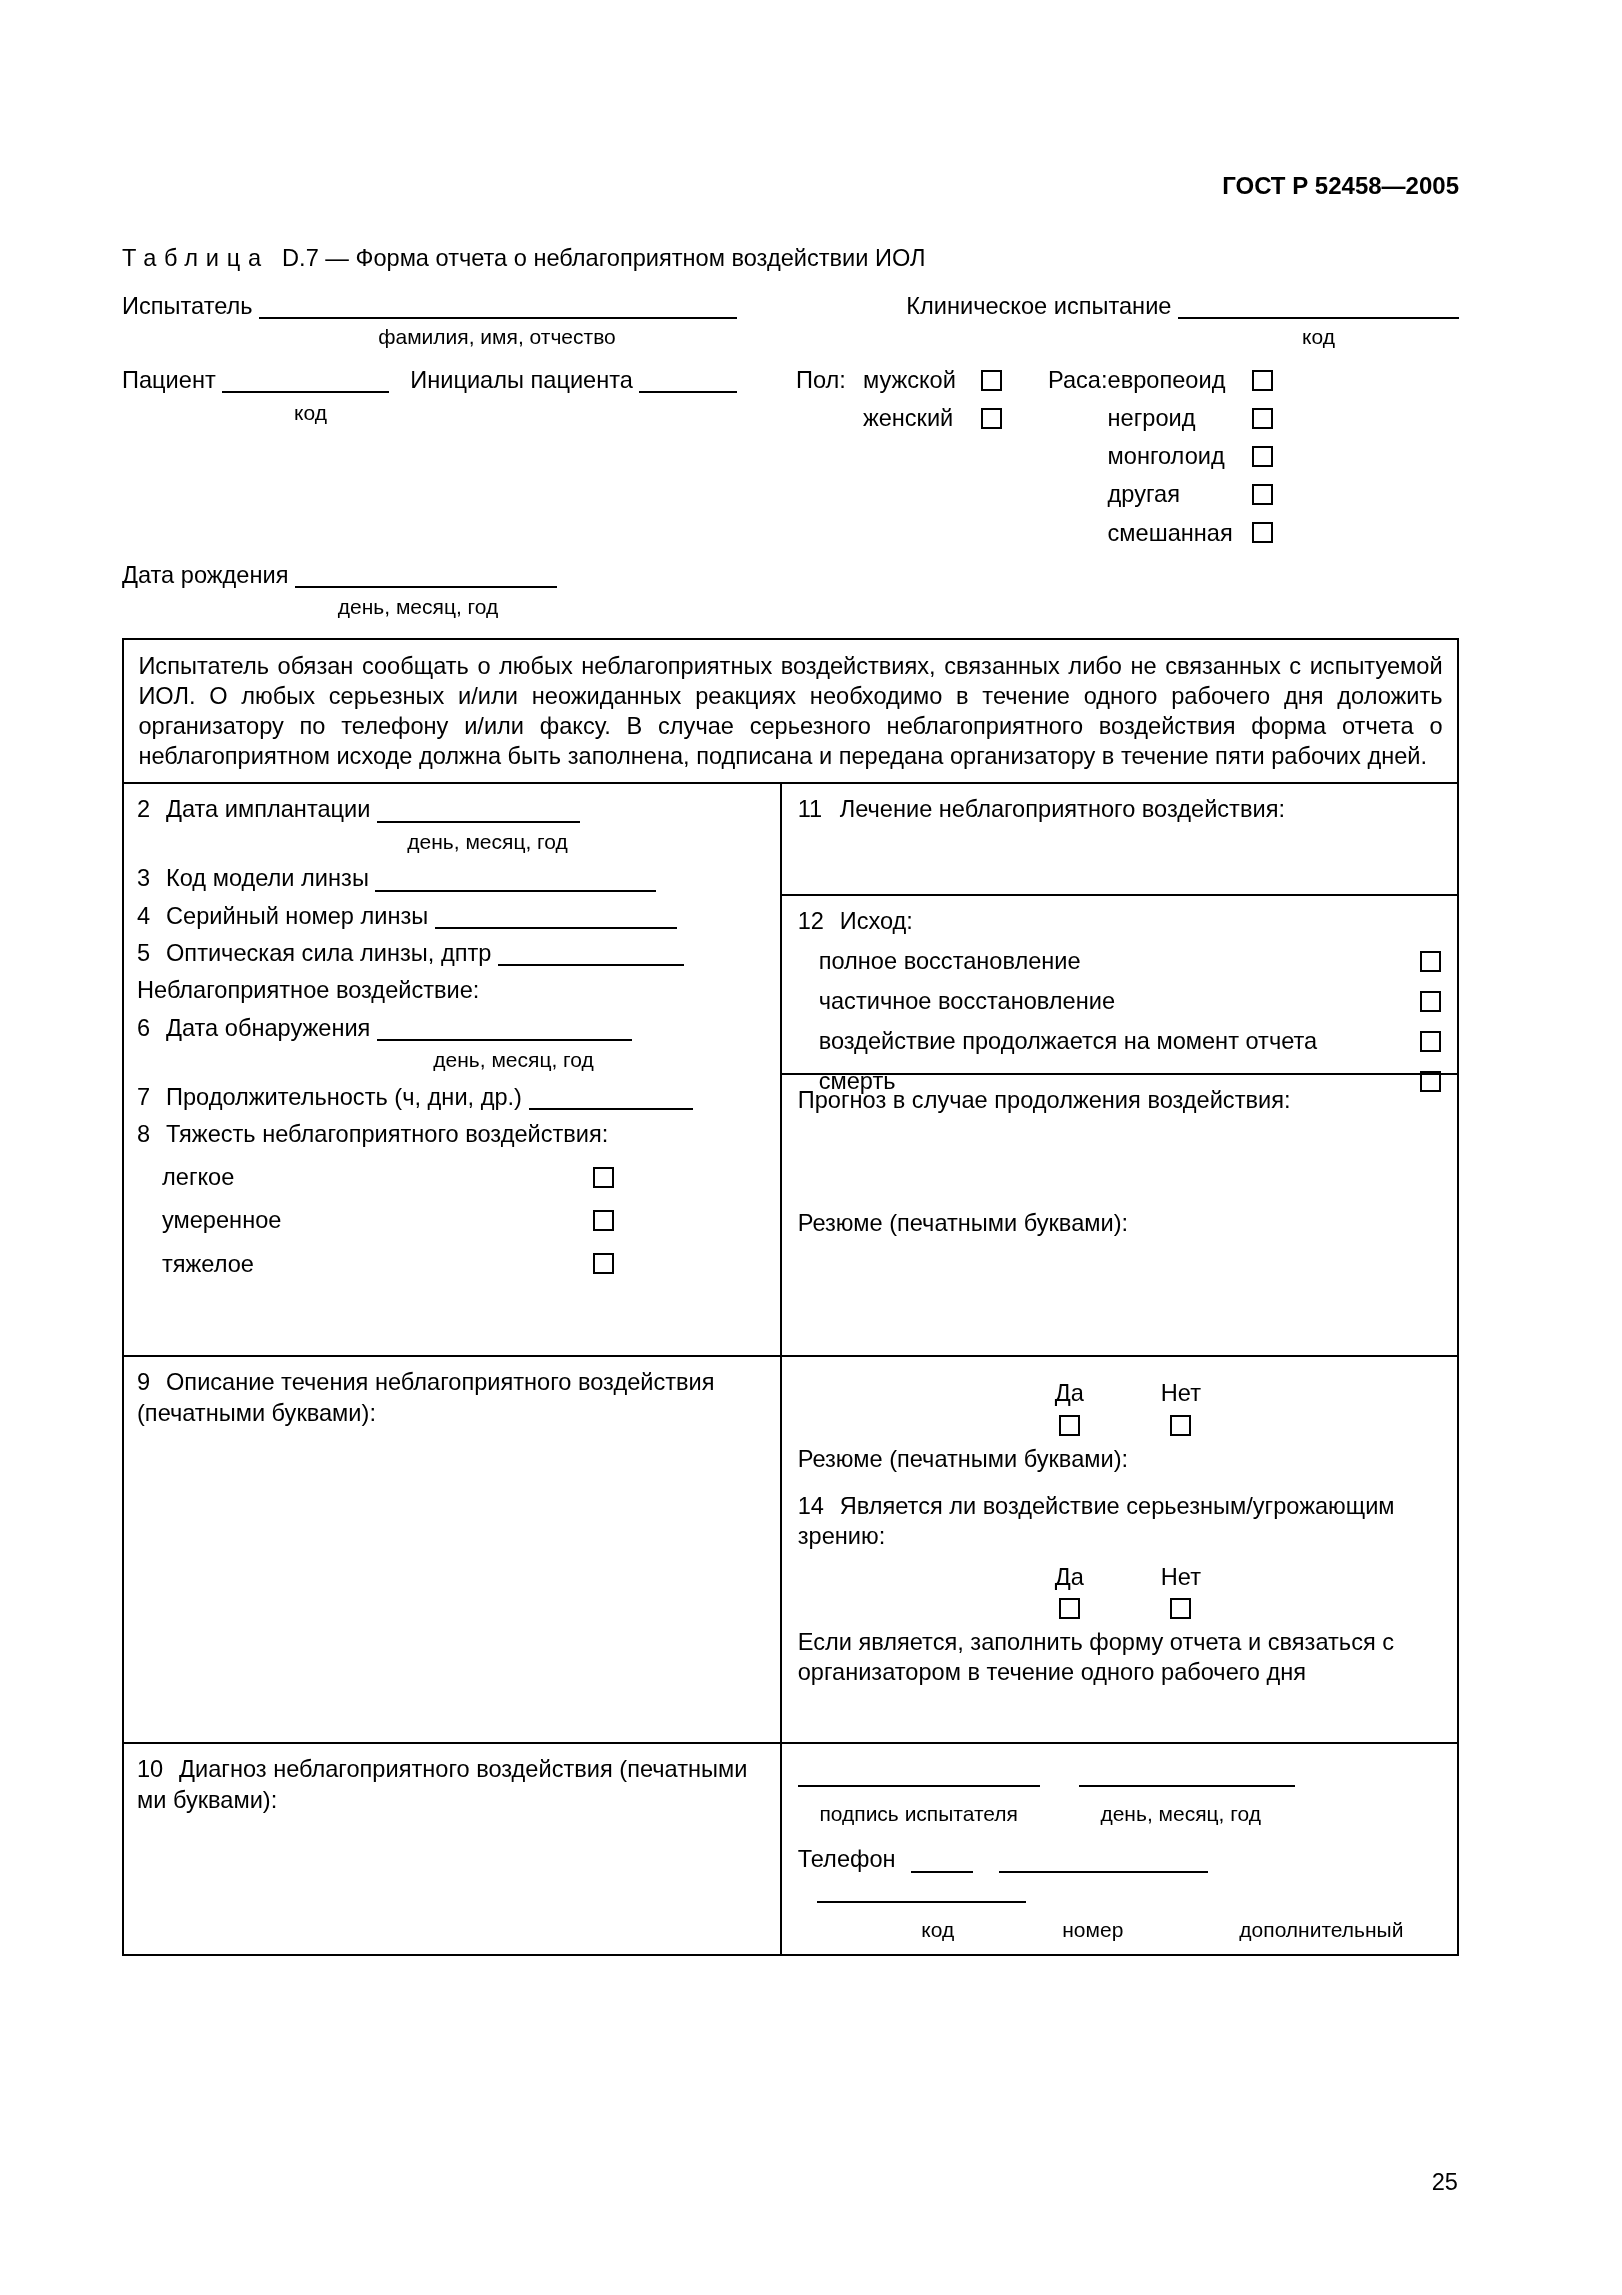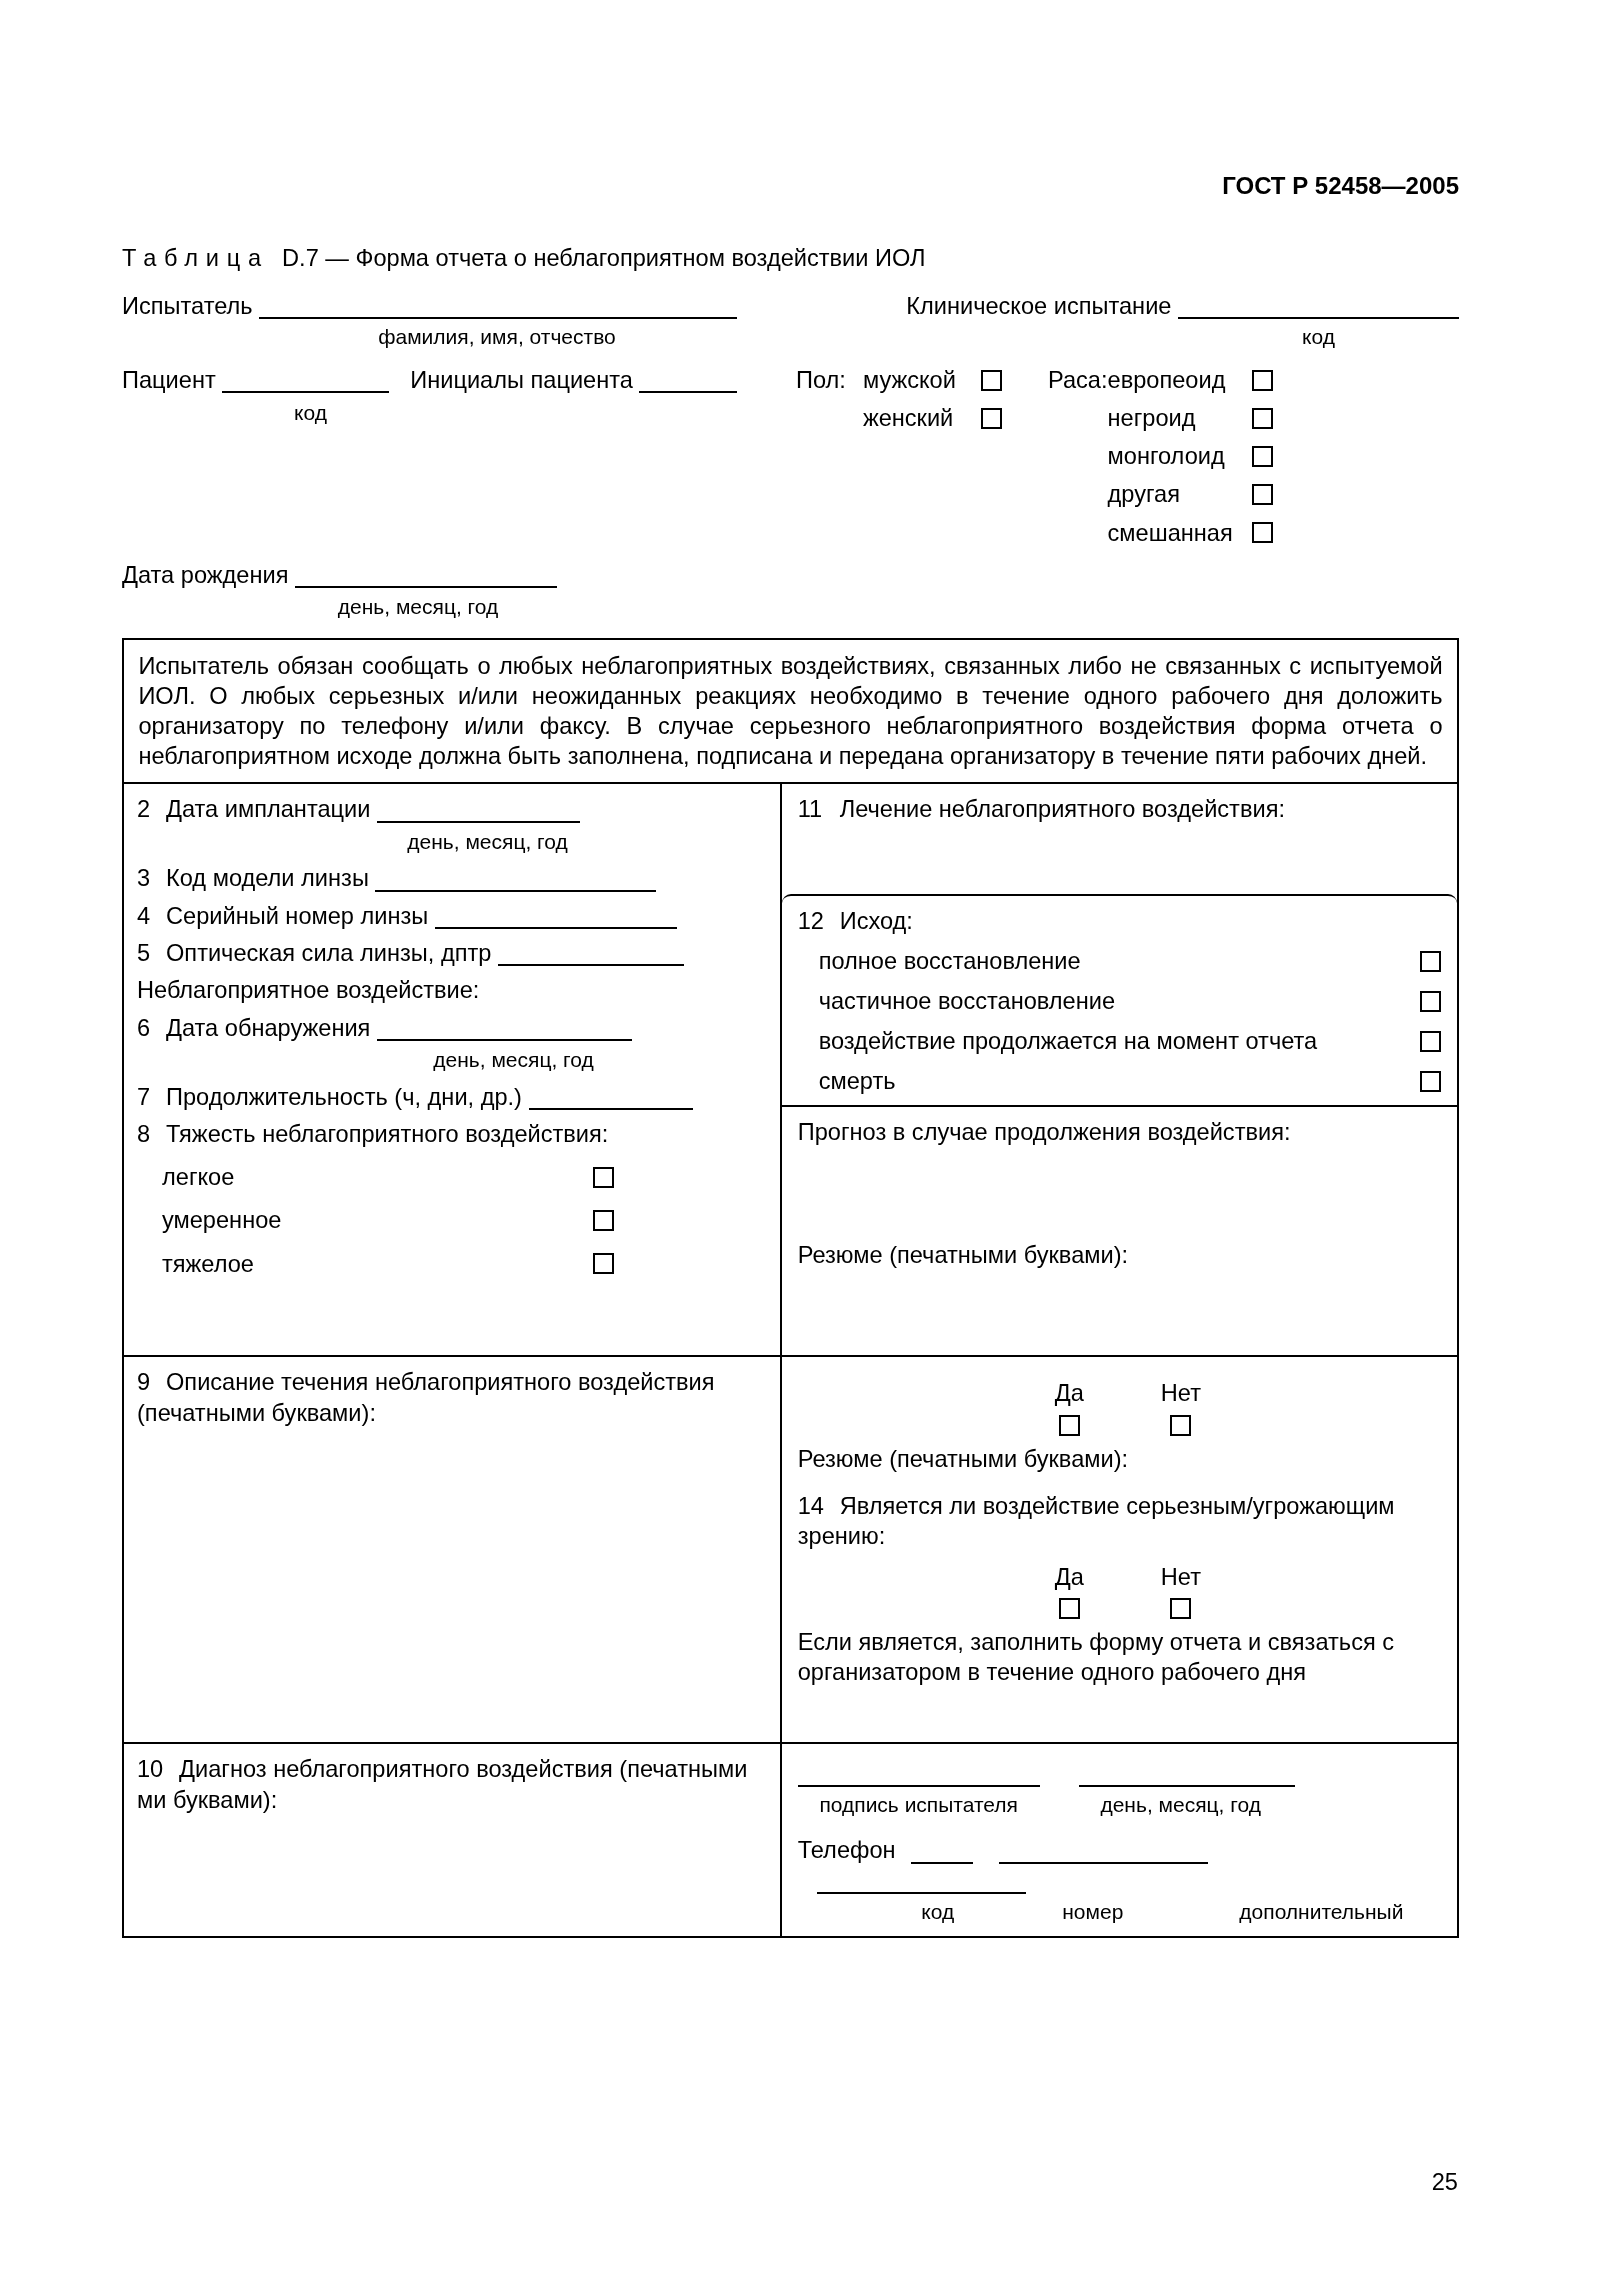--- a/index.html
+++ b/index.html
@@ -58,21 +58,21 @@
   .cell { box-sizing:border-box; }
   .cell-left { width:658px; border-right:2px solid #000; padding:10.5px 13px; }
   .cell-right { flex:1; padding:10.5px 15.7px; }
   .cell-right.no-pad { padding:0; display:flex; flex-direction:column; }
   .band1 { min-height:571px; }
   .band2 { min-height:387px; }
   .band3 { min-height:157px; }
 
   .subrow { padding:10.5px 15.7px; }
   .sub-treat { height:110px; }
-  .sub-outcome { height:211px; border-top:2px solid #000;border-radius:9px; }
+  .sub-outcome { height:179px; border-top:2px solid #000; }
   .sub-prognosis { flex:1; border-top:2px solid #000; }
 
   .itm { margin-top:7.2px; }
   .itm:first-child { margin-top:0; }
   .num { display:inline-block; min-width:29px; }
   .num2 { display:inline-block; min-width:42px; }
 
   .item1 { display:flex; }
   .item1-label { flex:none; width:327px; }
   .eye-row { display:flex; justify-content:space-between; align-items:center; width:196px; margin-bottom:9.2px; }
@@ -84,21 +84,21 @@
   .outcome-row { display:flex; justify-content:space-between; align-items:center; margin:9.8px 0 0 21px; }
 
   .yesno { display:flex; gap:77px; margin:10.5px 0 7.9px 257px; }
   .yn { display:flex; flex-direction:column; align-items:center; gap:6.5px; }
 
   .resume { margin-top:7.9px; }
   .resume-gap { margin-top:92px; }
   .q14 { margin-top:17px; }
 
   .sig-row { margin-top:3.9px; white-space:nowrap; }
-  .sig-caps { display:flex; margin-top:3px; }
+  .sig-caps { display:flex; margin-top:12px; }
   .phone-block { margin-top:17px; }
 
   .page-number { position:absolute; top:2167px; right:165px; font-size:23.6px; }
 </style>
 </head>
 <body>
 
 <div class="page">
 
   <div class="gost-header">ГОСТ Р 52458—2005</div>

